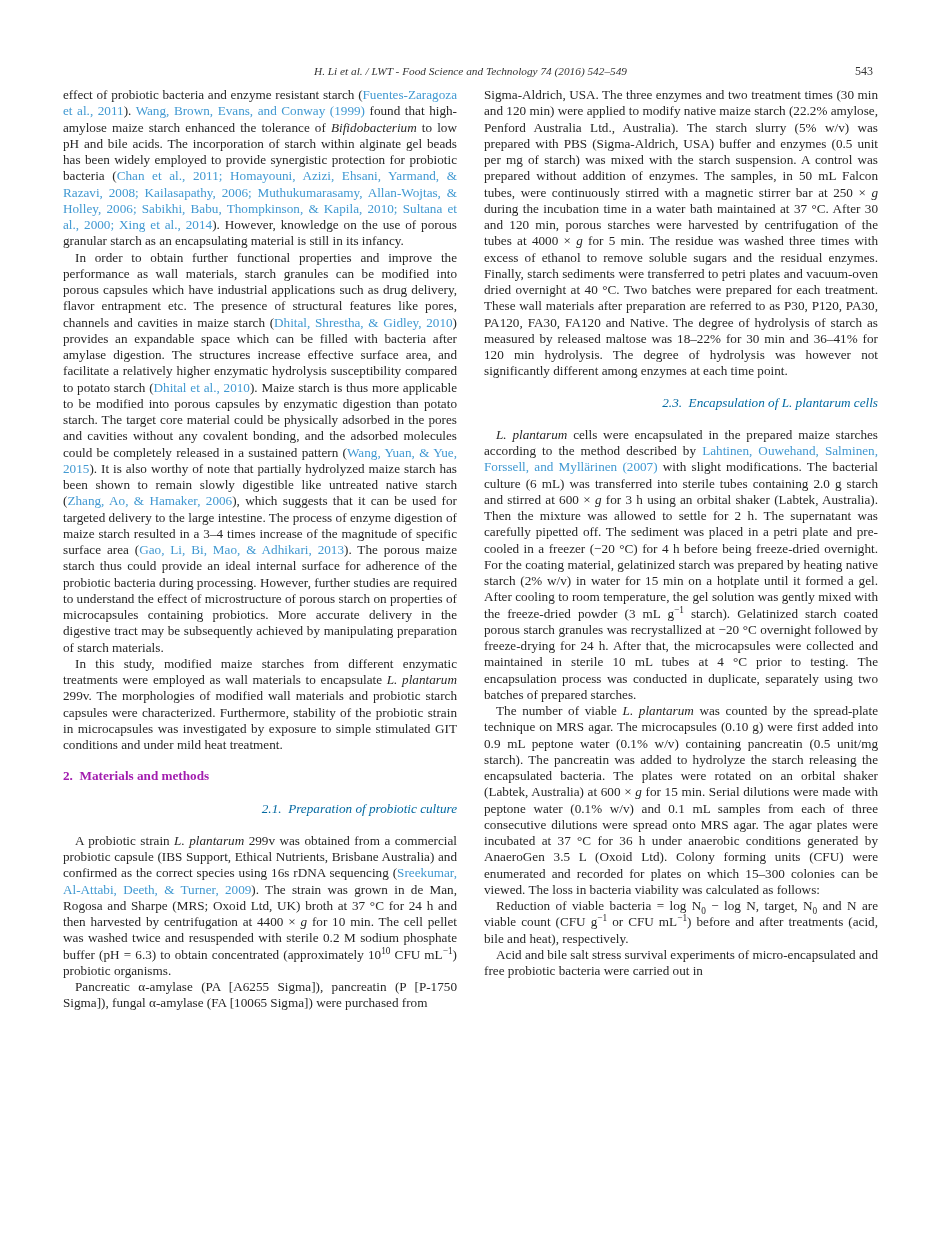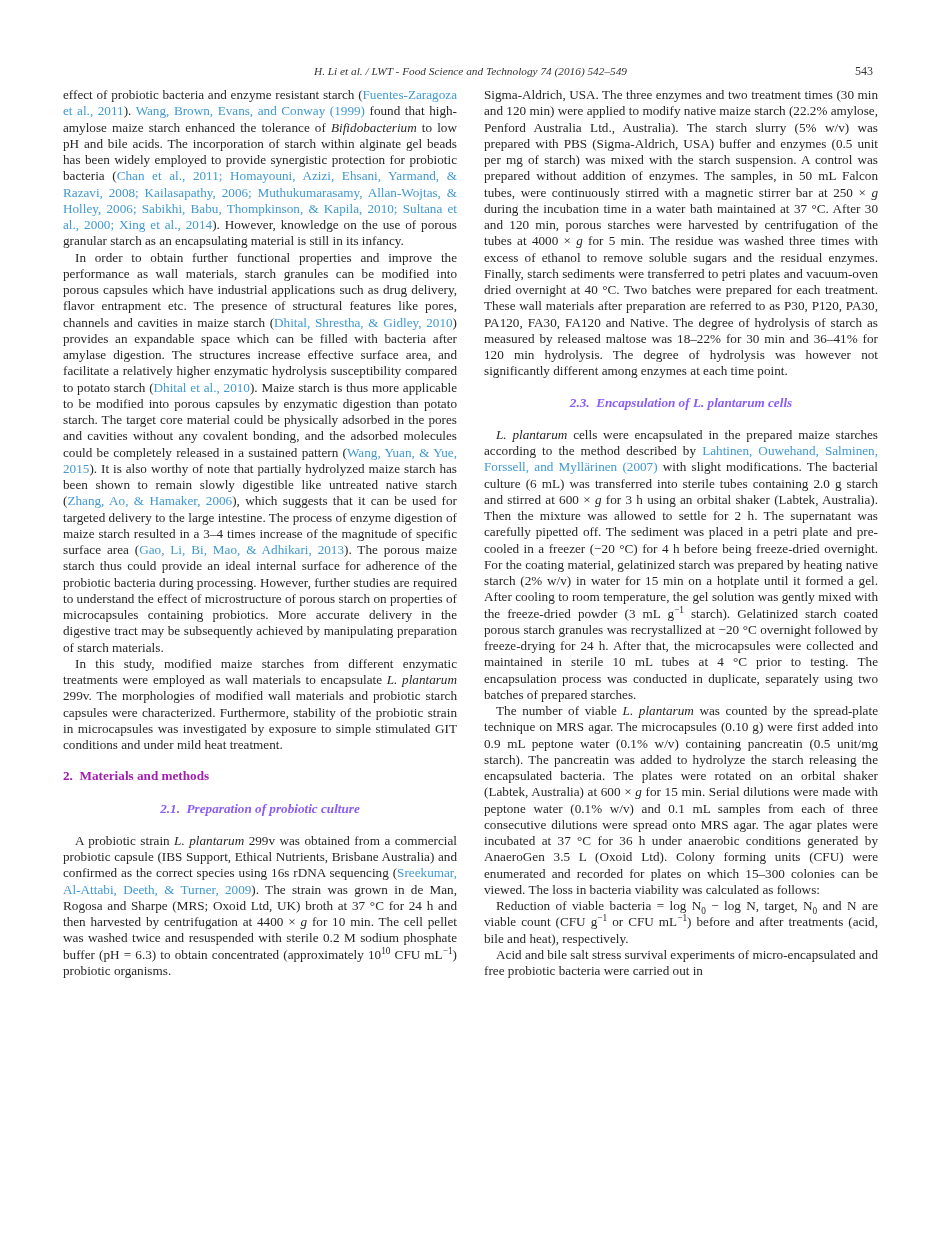--- a/index.html
+++ b/index.html
@@ -25,39 +25,40 @@
   #col-left  { left: 63px; }
   #col-right { left: 484px; }
   .col p { margin: 0; }
   .col p.ind { text-indent: 12px; }
   .col h2 {
     font-size: 13.2px; line-height: 16.25px; margin: 15px 0 16px;
     font-weight: 700; font-style: normal; color: #a21caf; text-align: left;
   }
   .col h3 {
     font-size: 13.2px; line-height: 16.25px; margin: 15px 0 16px;
-    font-weight: 700; font-style: italic; color: #8b5cf6; text-align: center;
+    font-weight: 400; font-style: italic; color: #0369a1; text-align: right;
   }
   .cite { color: #4199d2; text-decoration: none; cursor: pointer; }
   em { font-style: italic; }
   sup, sub { font-size: 9.3px; line-height: 0; }
 </style>
 </head>
 <body>
 
 <div class="page">
   <div class="running-head">H. Li et al. / LWT - Food Science and Technology 74 (2016) 542–549</div>
   <div class="page-number">543</div>
   <div class="col" id="col-left">
       <p><span>effect of probiotic bacteria and enzyme resistant starch (</span><a class="cite">Fuentes-Zaragoza et al., 2011</a><span>). </span><a class="cite">Wang, Brown, Evans, and Conway (1999)</a><span> found that high-amylose maize starch enhanced the tolerance of </span><em>Bifidobacterium</em><span> to low pH and bile acids. The incorporation of starch within alginate gel beads has been widely employed to provide synergistic protection for probiotic bacteria (</span><a class="cite">Chan et al., 2011; Homayouni, Azizi, Ehsani, Yarmand, &amp; Razavi, 2008; Kailasapathy, 2006; Muthukumarasamy, Allan-Wojtas, &amp; Holley, 2006; Sabikhi, Babu, Thompkinson, &amp; Kapila, 2010; Sultana et al., 2000; Xing et al., 2014</a><span>). However, knowledge on the use of porous granular starch as an encapsulating material is still in its infancy.</span></p>
       <p class="ind"><span>In order to obtain further functional properties and improve the performance as wall materials, starch granules can be modified into porous capsules which have industrial applications such as drug delivery, flavor entrapment etc. The presence of structural features like pores, channels and cavities in maize starch (</span><a class="cite">Dhital, Shrestha, &amp; Gidley, 2010</a><span>) provides an expandable space which can be filled with bacteria after amylase digestion. The structures increase effective surface area, and facilitate a relatively higher enzymatic hydrolysis susceptibility compared to potato starch (</span><a class="cite">Dhital et al., 2010</a><span>). Maize starch is thus more applicable to be modified into porous capsules by enzymatic digestion than potato starch. The target core material could be physically adsorbed in the pores and cavities without any covalent bonding, and the adsorbed molecules could be completely released in a sustained pattern (</span><a class="cite">Wang, Yuan, &amp; Yue, 2015</a><span>). It is also worthy of note that partially hydrolyzed maize starch has been shown to remain slowly digestible like untreated native starch (</span><a class="cite">Zhang, Ao, &amp; Hamaker, 2006</a><span>), which suggests that it can be used for targeted delivery to the large intestine. The process of enzyme digestion of maize starch resulted in a 3–4 times increase of the magnitude of specific surface area (</span><a class="cite">Gao, Li, Bi, Mao, &amp; Adhikari, 2013</a><span>). The porous maize starch thus could provide an ideal internal surface for adherence of the probiotic bacteria during processing. However, further studies are required to understand the effect of microstructure of porous starch on properties of microcapsules containing probiotics. More accurate delivery in the digestive tract may be subsequently achieved by manipulating preparation of starch materials.</span></p>
       <p class="ind"><span>In this study, modified maize starches from different enzymatic treatments were employed as wall materials to encapsulate </span><em>L. plantarum</em><span> 299v. The morphologies of modified wall materials and probiotic starch capsules were characterized. Furthermore, stability of the probiotic strain in microcapsules was investigated by exposure to simple stimulated GIT conditions and under mild heat treatment.</span></p>
       <h2>2. Materials and methods</h2>
       <h3>2.1. Preparation of probiotic culture</h3>
       <p class="ind"><span>A probiotic strain </span><em>L. plantarum</em><span> 299v was obtained from a commercial probiotic capsule (IBS Support, Ethical Nutrients, Brisbane Australia) and confirmed as the correct species using 16s rDNA sequencing (</span><a class="cite">Sreekumar, Al-Attabi, Deeth, &amp; Turner, 2009</a><span>). The strain was grown in de Man, Rogosa and Sharpe (MRS; Oxoid Ltd, UK) broth at 37 °C for 24 h and then harvested by centrifugation at 4400 × </span><em>g</em><span> for 10 min. The cell pellet was washed twice and resuspended with sterile 0.2 M sodium phosphate buffer (pH = 6.3) to obtain concentrated (approximately 10</span><sup>10</sup><span> CFU mL</span><sup>−1</sup><span>) probiotic organisms.</span></p>
+      <p class="ind"><span>Pancreatic α-amylase (PA [A6255 Sigma]), pancreatin (P [P-1750 Sigma]), fungal α-amylase (FA [10065 Sigma]) were purchased from</span></p>
     </div>
   <div class="col" id="col-right">
       <p><span>Sigma-Aldrich, USA. The three enzymes and two treatment times (30 min and 120 min) were applied to modify native maize starch (22.2% amylose, Penford Australia Ltd., Australia). The starch slurry (5% w/v) was prepared with PBS (Sigma-Aldrich, USA) buffer and enzymes (0.5 unit per mg of starch) was mixed with the starch suspension. A control was prepared without addition of enzymes. The samples, in 50 mL Falcon tubes, were continuously stirred with a magnetic stirrer bar at 250 × </span><em>g</em><span> during the incubation time in a water bath maintained at 37 °C. After 30 and 120 min, porous starches were harvested by centrifugation of the tubes at 4000 × </span><em>g</em><span> for 5 min. The residue was washed three times with excess of ethanol to remove soluble sugars and the residual enzymes. Finally, starch sediments were transferred to petri plates and vacuum-oven dried overnight at 40 °C. Two batches were prepared for each treatment. These wall materials after preparation are referred to as P30, P120, PA30, PA120, FA30, FA120 and Native. The degree of hydrolysis of starch as measured by released maltose was 18–22% for 30 min and 36–41% for 120 min hydrolysis. The degree of hydrolysis was however not significantly different among enzymes at each time point.</span></p>
       <h3>2.3. Encapsulation of L. plantarum cells</h3>
       <p class="ind"><em>L. plantarum</em><span> cells were encapsulated in the prepared maize starches according to the method described by </span><a class="cite">Lahtinen, Ouwehand, Salminen, Forssell, and Myllärinen (2007)</a><span> with slight modifications. The bacterial culture (6 mL) was transferred into sterile tubes containing 2.0 g starch and stirred at 600 × </span><em>g</em><span> for 3 h using an orbital shaker (Labtek, Australia). Then the mixture was allowed to settle for 2 h. The supernatant was carefully pipetted off. The sediment was placed in a petri plate and pre-cooled in a freezer (−20 °C) for 4 h before being freeze-dried overnight. For the coating material, gelatinized starch was prepared by heating native starch (2% w/v) in water for 15 min on a hotplate until it formed a gel. After cooling to room temperature, the gel solution was gently mixed with the freeze-dried powder (3 mL g</span><sup>−1</sup><span> starch). Gelatinized starch coated porous starch granules was recrystallized at −20 °C overnight followed by freeze-drying for 24 h. After that, the microcapsules were collected and maintained in sterile 10 mL tubes at 4 °C prior to testing. The encapsulation process was conducted in duplicate, separately using two batches of prepared starches.</span></p>
       <p class="ind"><span>The number of viable </span><em>L. plantarum</em><span> was counted by the spread-plate technique on MRS agar. The microcapsules (0.10 g) were first added into 0.9 mL peptone water (0.1% w/v) containing pancreatin (0.5 unit/mg starch). The pancreatin was added to hydrolyze the starch releasing the encapsulated bacteria. The plates were rotated on an orbital shaker (Labtek, Australia) at 600 × </span><em>g</em><span> for 15 min. Serial dilutions were made with peptone water (0.1% w/v) and 0.1 mL samples from each of three consecutive dilutions were spread onto MRS agar. The agar plates were incubated at 37 °C for 36 h under anaerobic conditions generated by AnaeroGen 3.5 L (Oxoid Ltd). Colony forming units (CFU) were enumerated and recorded for plates on which 15–300 colonies can be viewed. The loss in bacteria viability was calculated as follows:</span></p>
       <p class="ind"><span>Reduction of viable bacteria = log N</span><sub>0</sub><span> − log N, target, N</span><sub>0</sub><span> and N are viable count (CFU g</span><sup>−1</sup><span> or CFU mL</span><sup>−1</sup><span>) before and after treatments (acid, bile and heat), respectively.</span></p>
       <p class="ind"><span>Acid and bile salt stress survival experiments of micro-encapsulated and free probiotic bacteria were carried out in</span></p>
     </div>
 </div>

